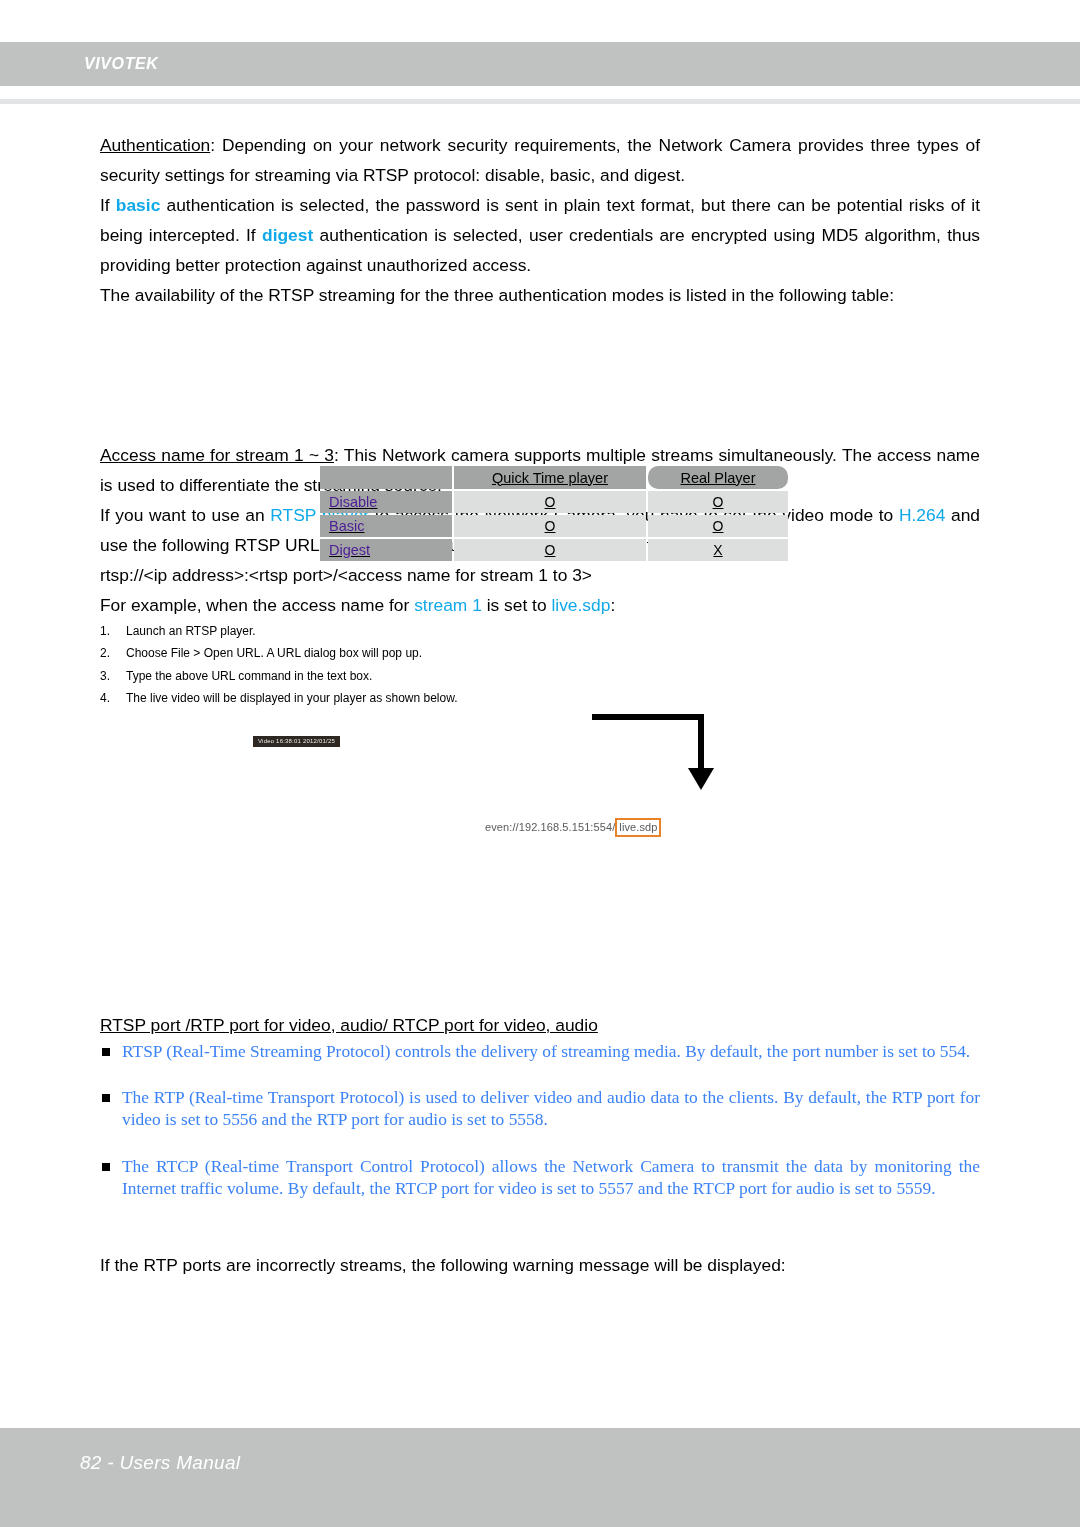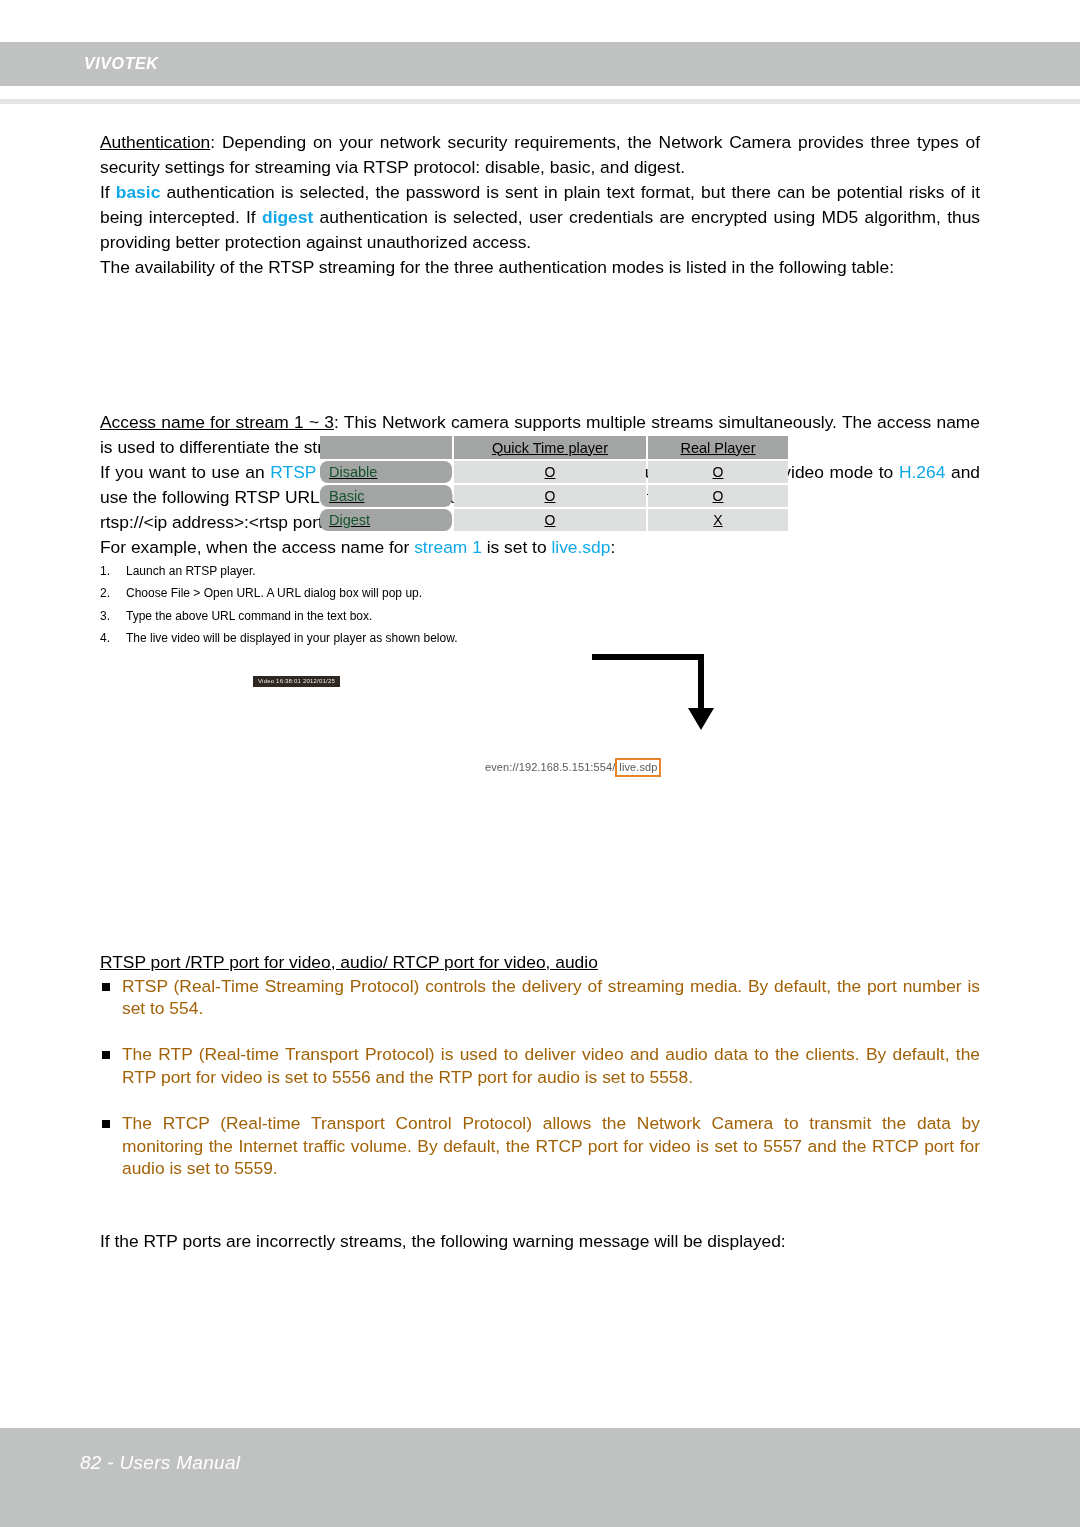--- a/index.html
+++ b/index.html
@@ -47,21 +47,21 @@
   .content {
     position: absolute;
     top: 130px;
     left: 100px;
     width: 880px;
   }
 
   p.para {
     margin: 0;
     font-size: 17.4px;
-    line-height: 25px;
+    line-height: 30px;
     color: #000000;
     text-align: justify;
     text-justify: inter-word;
   }
   p.para.nojust { text-align: left; }
 
   .u { text-decoration: underline; }
   .cy { color: #0fa8e8; }
   .cy-b { color: #0fa8e8; font-weight: bold; }
 
@@ -84,28 +84,27 @@
     width: 132px; height: 23px;
     background: #a3a5a5;
   }
   .avail-table .hcell {
     height: 23px;
     background: #a3a5a5;
     text-align: center;
     color: #000;
   }
   .avail-table .hcell.qt { width: 192px; }
-  .avail-table .hcell.rp { width: 140px; }
+  .avail-table .hcell.rp { width: 140px; border-radius: 10px; }
   .avail-table .rowhead {
     height: 22px;
     background: #a3a5a5;
     text-align: left;
     padding-left: 9px;
-    color: #14532d;
-    border-radius: 8px;
+    color: #4c1d95;
   }
   .avail-table .cell {
     height: 22px;
     background: #dddede;
     text-align: center;
     color: #000;
     font-size: 14px;
   }
 
   
@@ -185,25 +184,26 @@
 
   
   ul.bullets {
     margin: 0;
     padding: 0;
     list-style: none;
   }
   ul.bullets li {
     font-size: 17.4px;
     line-height: 22.4px;
-    color: #a16207;
+    color: #3b82f6;
     padding-left: 22px;
     position: relative;
     text-align: justify;
     margin-bottom: 24px;
+    font-family: Liberation Serif, serif;
   }
   ul.bullets li::before {
     content: "";
     position: absolute;
     left: 2px;
     top: 8px;
     width: 8px;
     height: 8px;
     background: #000;
   }

